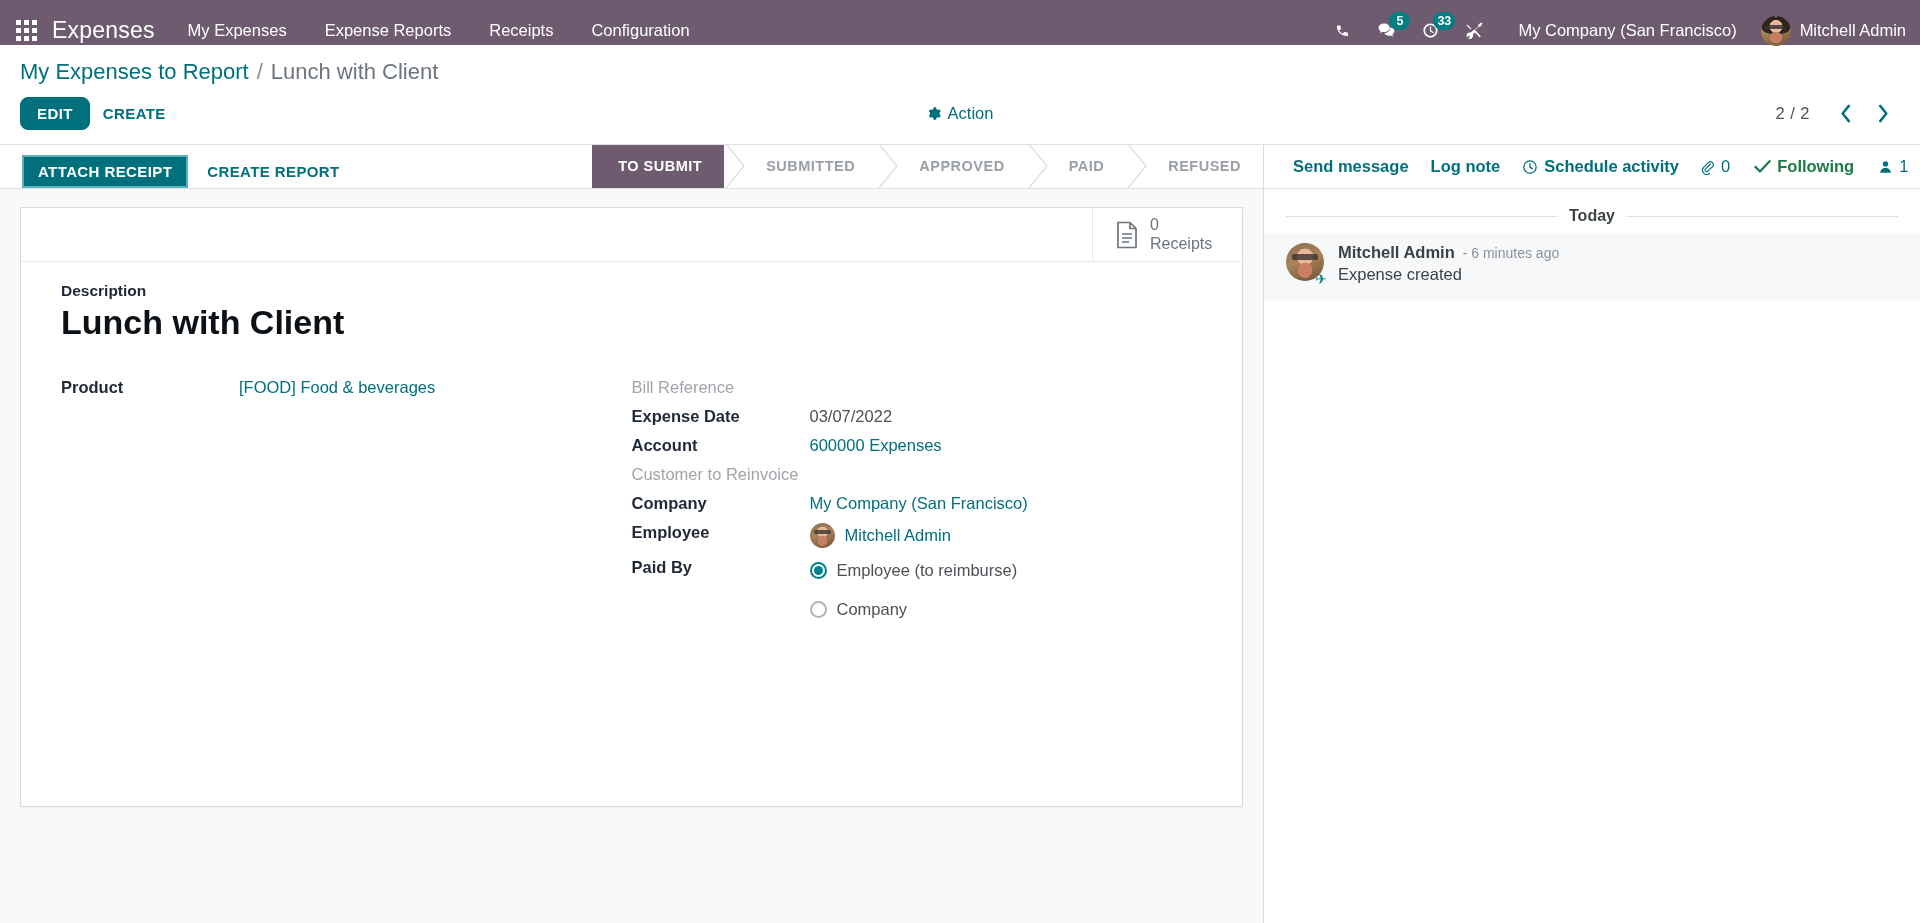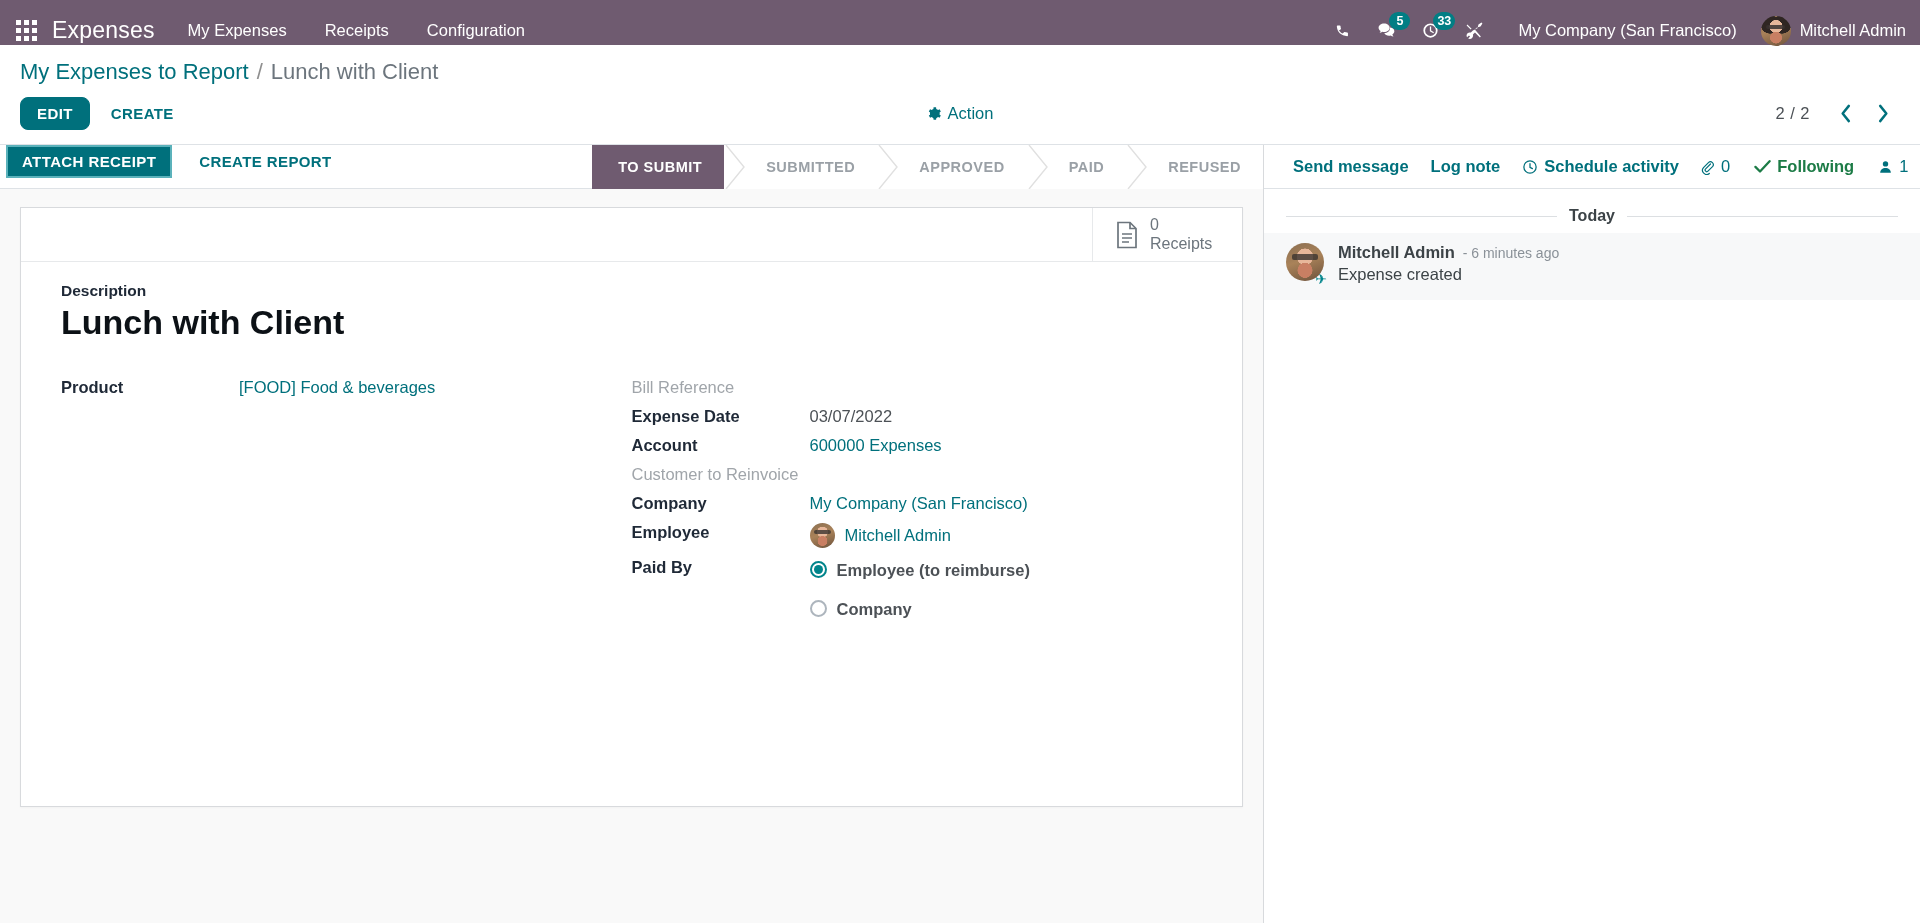--- a/index.html
+++ b/index.html
@@ -157,21 +157,21 @@
     font-size: 15px;
     font-weight: bold;
     letter-spacing: .4px;
     cursor: pointer;
     border-radius: 8px;
   }
   .btn-link-teal {
     background: transparent;
     border: 1px solid transparent;
     color: #00707c;
-    padding: 7px 20px;
+    padding: 7px 12px;
     font-size: 15px;
     font-weight: bold;
     letter-spacing: .4px;
     cursor: pointer;
   }
   .action-menu {
     position: absolute;
     left: 50%;
     transform: translateX(-50%);
     color: #00707c;
@@ -205,26 +205,25 @@
     flex: 0 0 1264px;
     background: #f9f9f9;
     overflow: hidden;
     border-right: 1px solid #d8dadd;
   }
   .chatter-col { flex: 1 1 auto; background: #ffffff; overflow: hidden; }
 
   
   .form-topbar {
     display: flex;
-    align-items: flex-start;
+    align-items: flex-end;
     background: #ffffff;
     border-bottom: 1px solid #dee2e6;
     height: 44px;
-    padding: 0 0 0 6px;
-    gap: 8px;
+    padding: 0 0 0 22px;
   }
   .btn-attach {
     background: #00707c;
     color: #ffffff;
     border: 2px solid #5bb2bb;
     padding: 6px 14px;
     font-size: 15px;
     font-weight: bold;
     letter-spacing: .4px;
     cursor: pointer;
@@ -362,21 +361,21 @@
     flex: 0 0 auto;
     position: relative;
     overflow: hidden;
   }
   .emp-avatar::after {
     content: "";
     position: absolute;
     left: 16%; right: 16%; top: 30%; height: 15%;
     background: #3a3330; border-radius: 2px; opacity: .8;
   }
-  .radio-row { display: flex; align-items: flex-start; gap: 10px; padding: 3px 0; cursor: pointer; font-weight: bold; }
+  .radio-row { display: flex; align-items: center; gap: 10px; padding: 3px 0; cursor: pointer; }
   .radio {
     width: 17px; height: 17px; border-radius: 50%;
     border: 2px solid #adb5bd; background: #fff;
     flex: 0 0 auto; position: relative;
   }
   .radio.checked { border: 2px solid #00848b; }
   .radio.checked::after {
     content: "";
     position: absolute; inset: 2px;
     border-radius: 50%; background: #00848b;
@@ -466,20 +465,21 @@
         <i></i>
         <i></i>
         <i></i>
         <i></i>
         <i></i>
     </div>
   </div>
   <div class="brand">Expenses</div>
   <div class="nav-menu">
     <div>My Expenses</div>
+    <div>Expense Reports</div>
     <div>Receipts</div>
     <div>Configuration</div>
   </div>
 
   <div class="nav-right">
     <div class="nav-icon">
       <svg width="17" height="17" viewBox="0 0 24 24" fill="#ffffff">
         <path d="M6.6 10.8c1.2 2.4 3.2 4.4 5.6 5.6l2-2c.3-.3.7-.4 1-.2 1.1.4 2.3.6 3.5.6.6 0 1 .4 1 1V19c0 .6-.4 1-1 1C10.3 20 4 13.7 4 5.8c0-.6.4-1 1-1h3.2c.6 0 1 .4 1 1 0 1.2.2 2.4.6 3.5.1.4 0 .8-.2 1l-2 1.5z"></path>
       </svg>
     </div>

